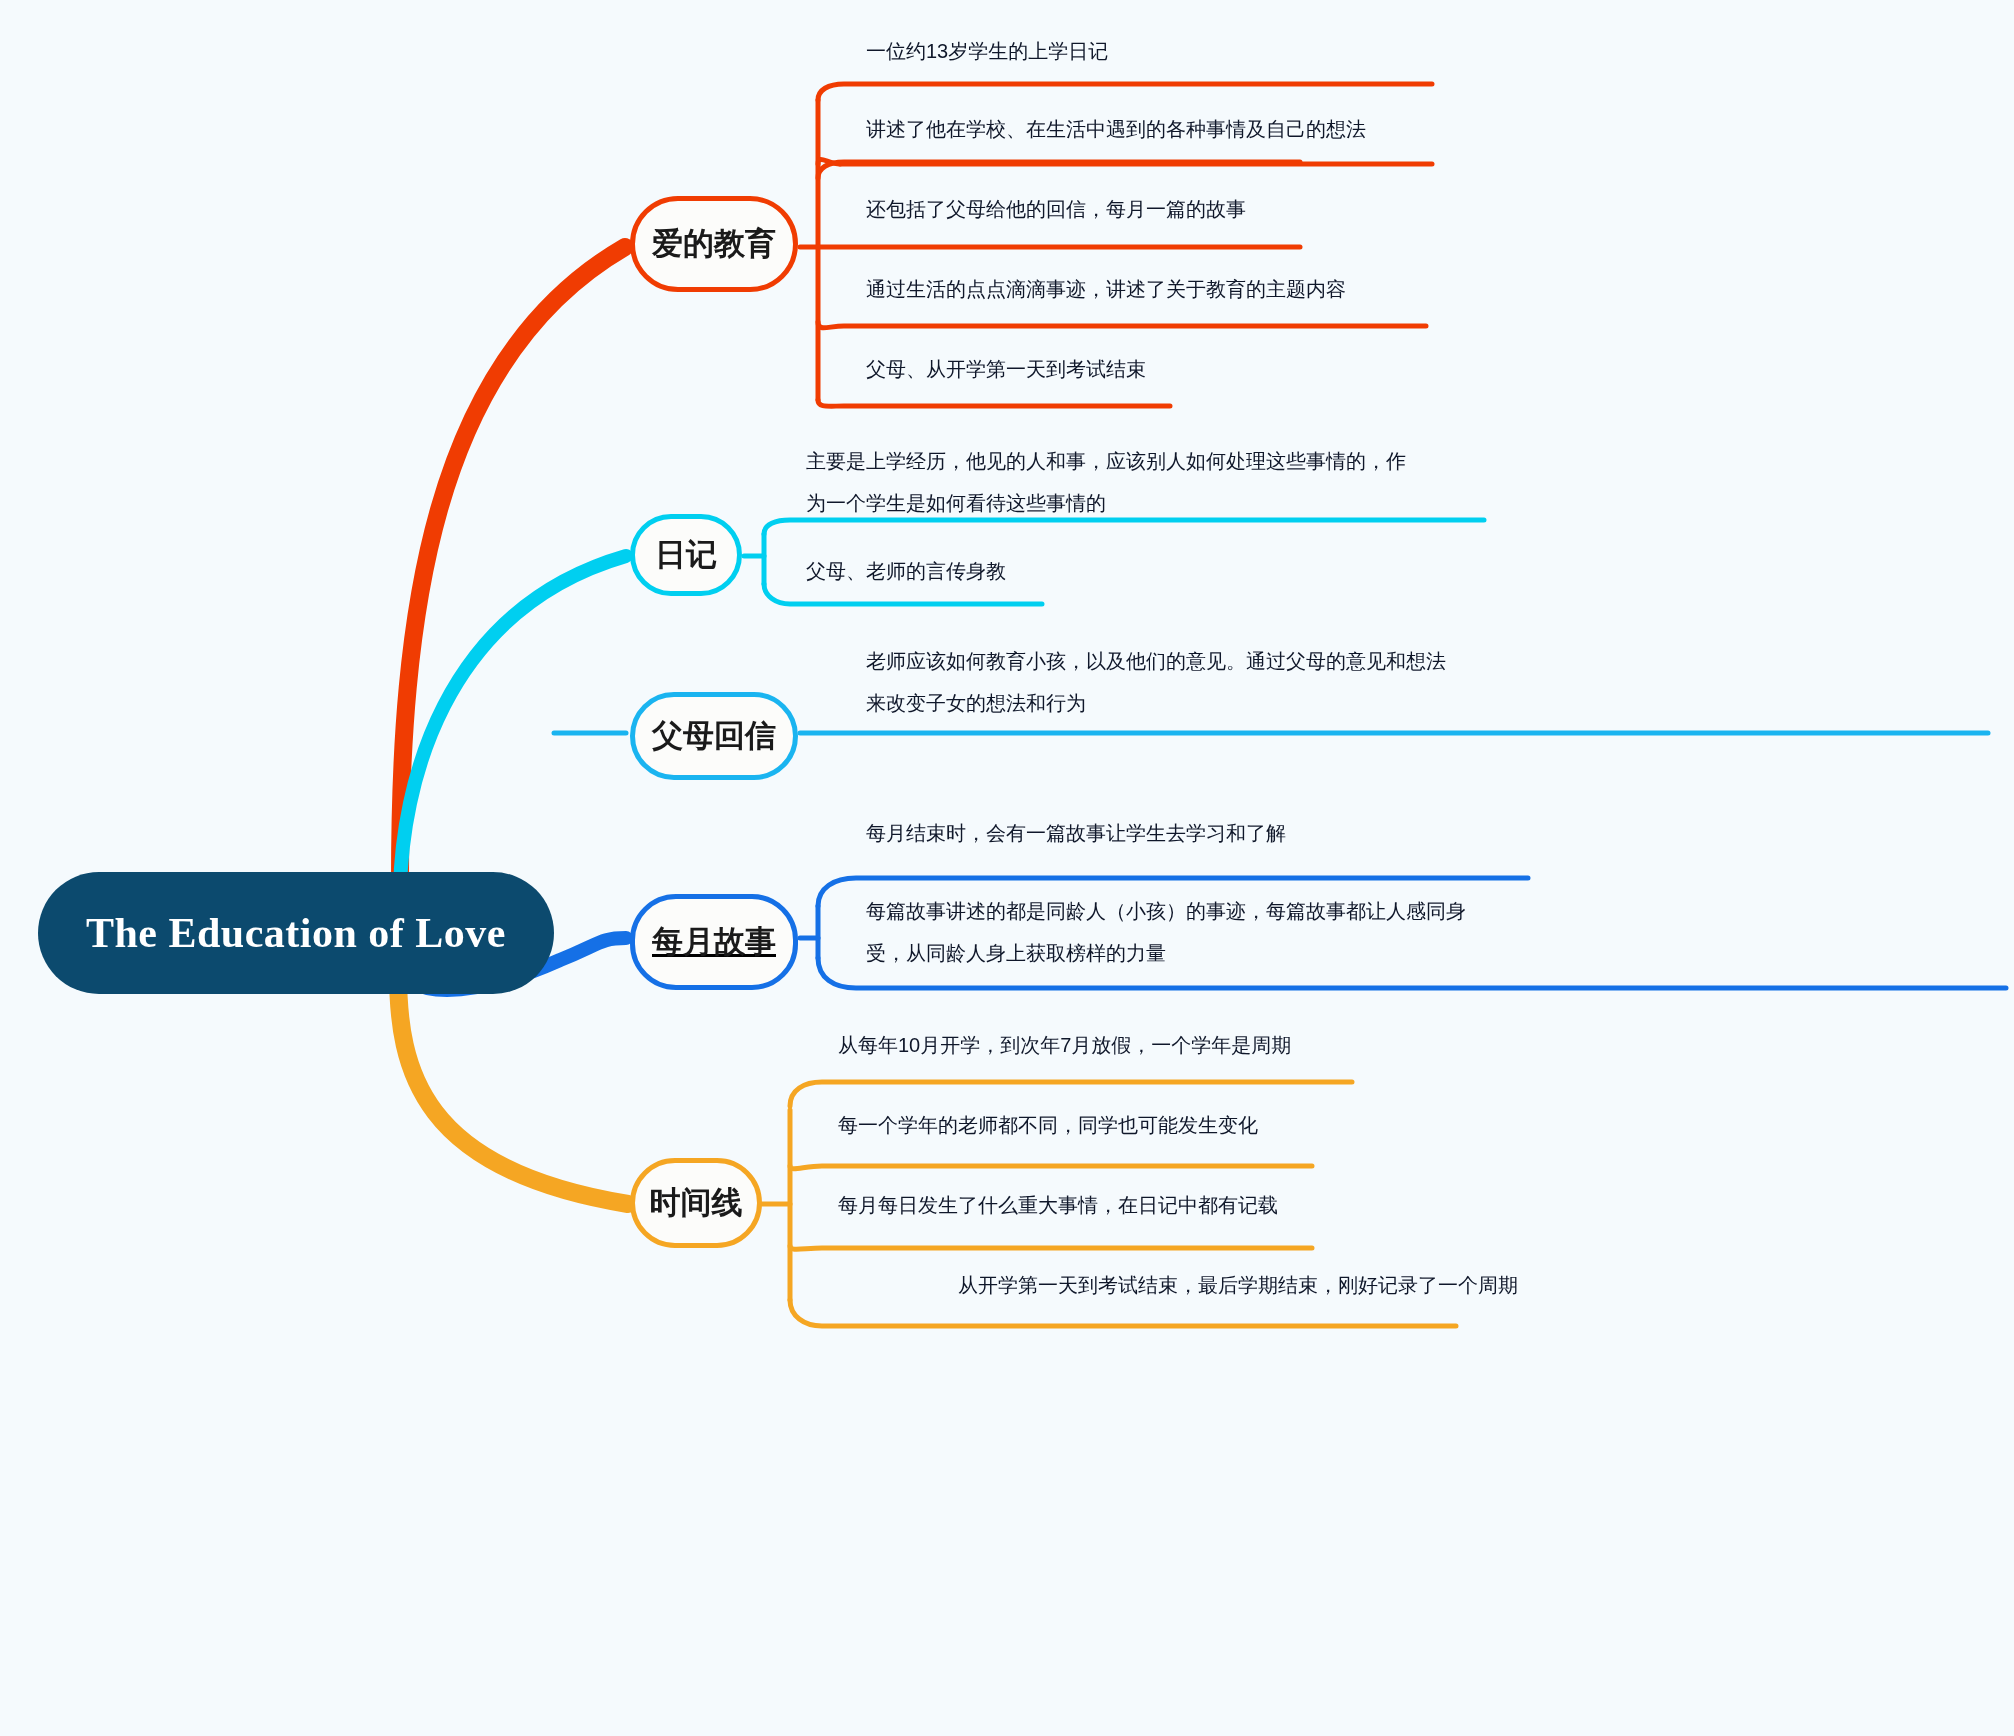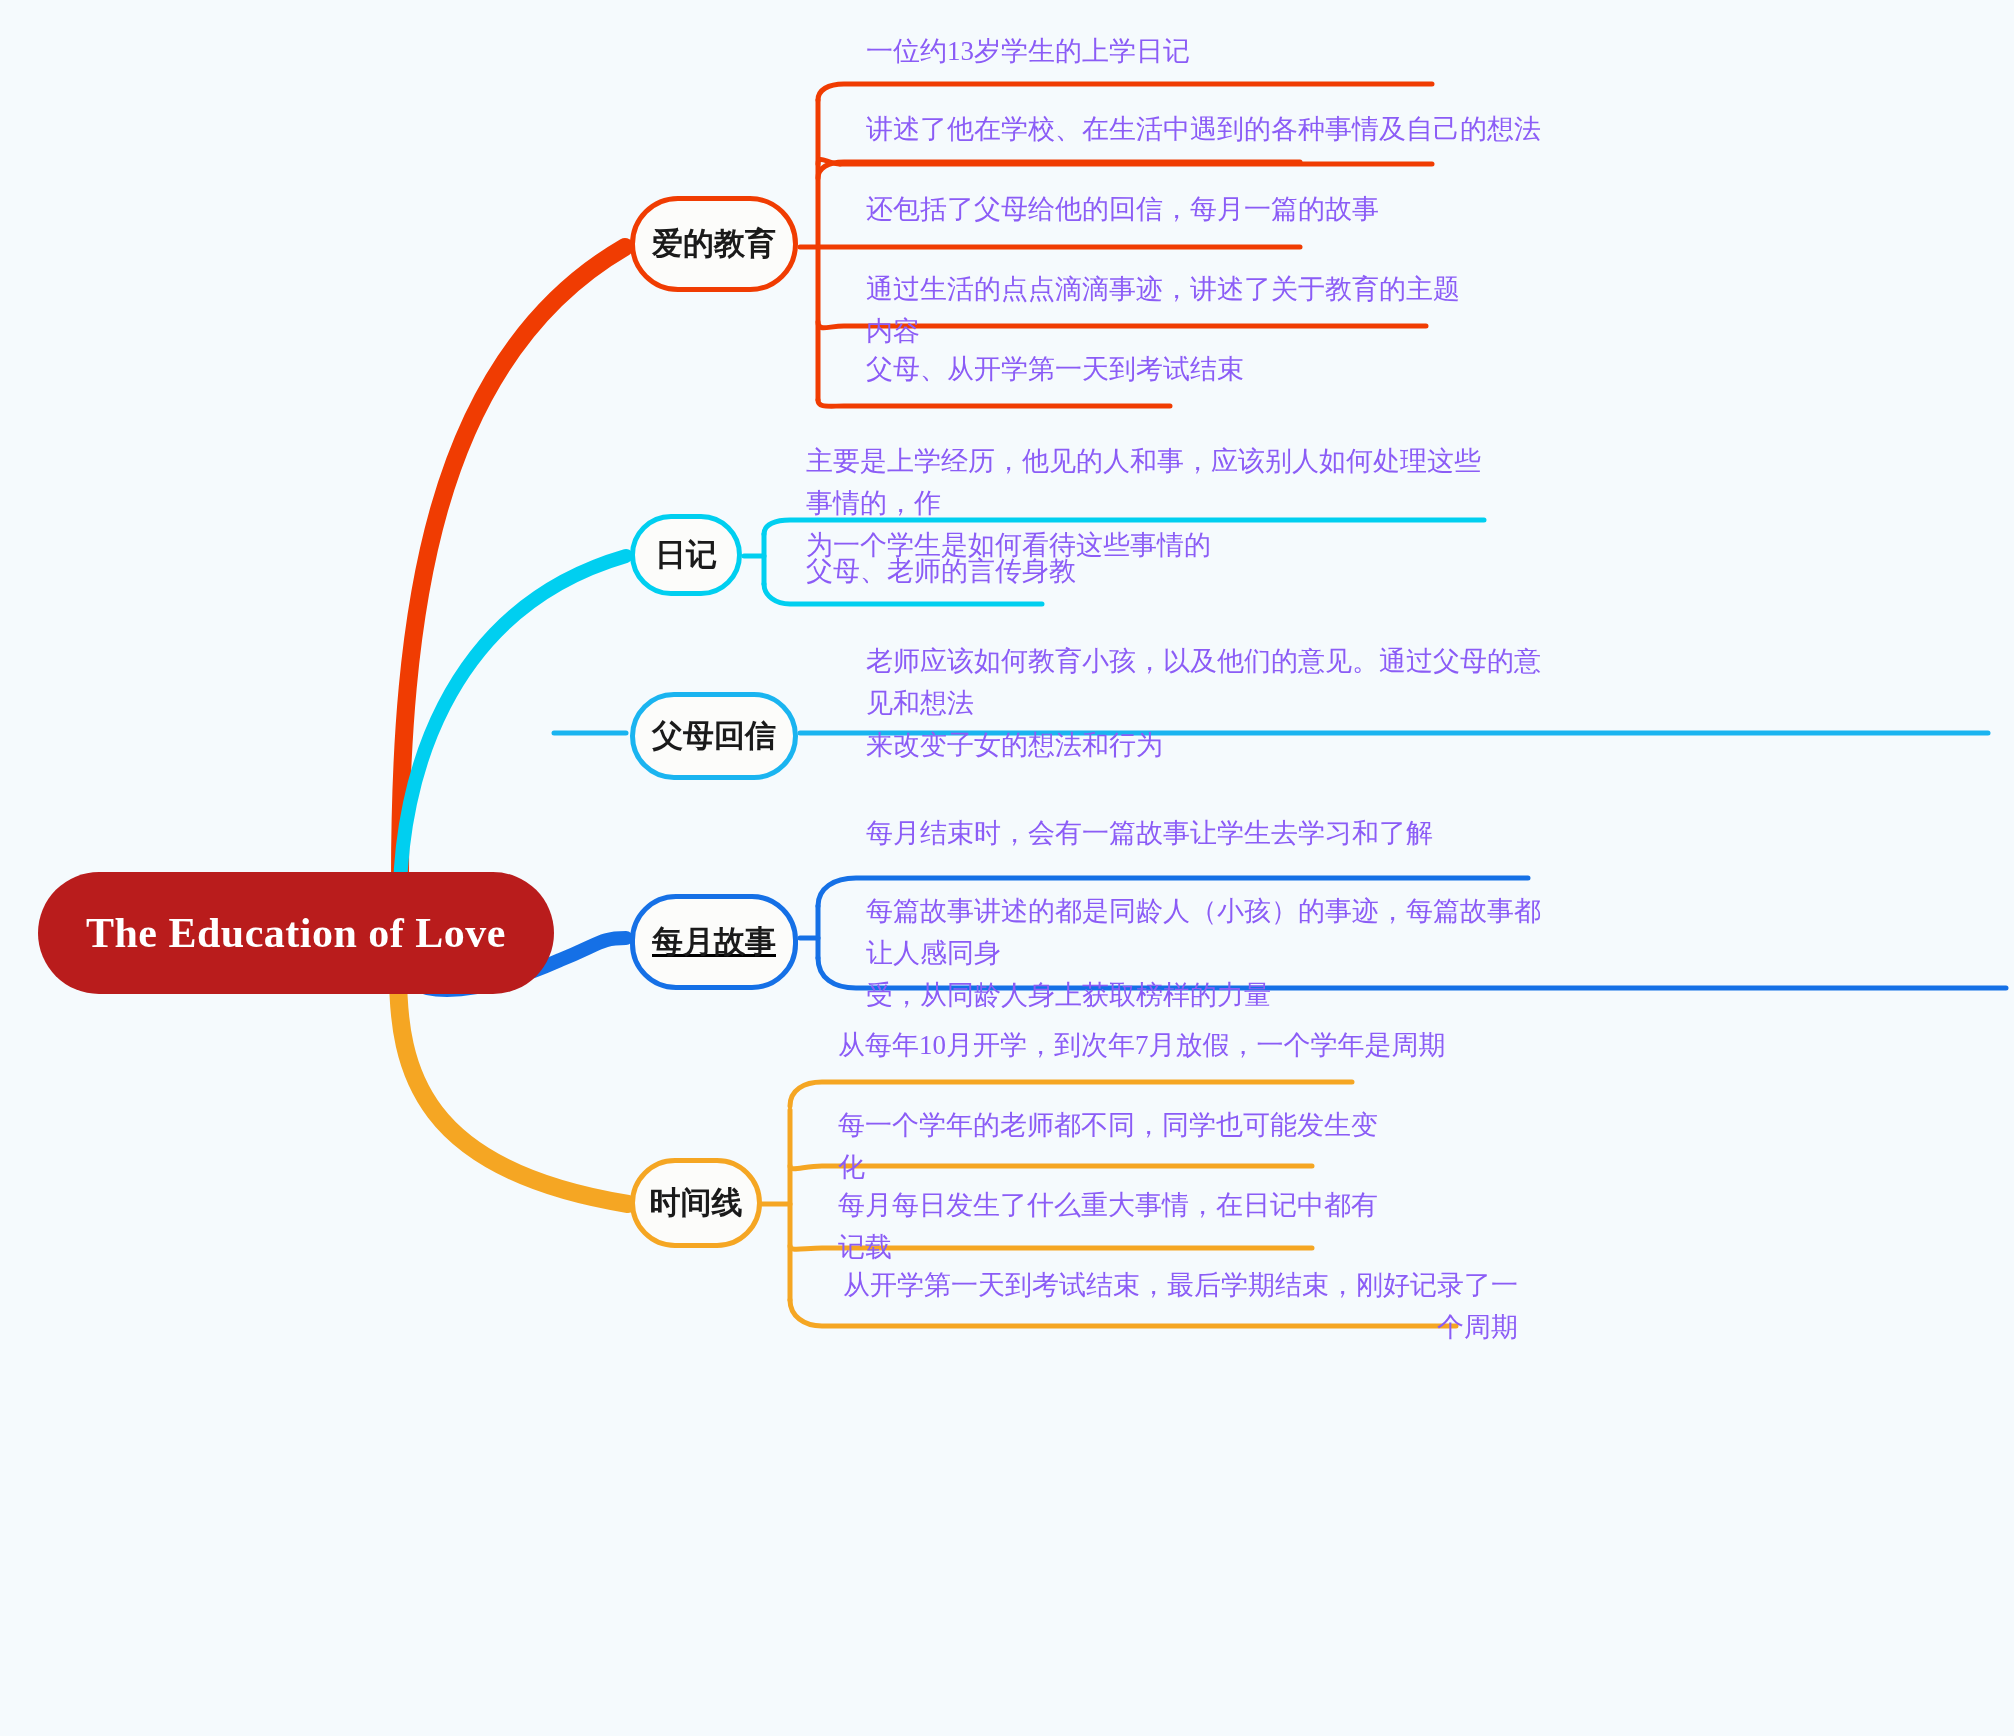--- a/index.html
+++ b/index.html
@@ -22,21 +22,21 @@
     height: 1736px;
   }
 
   
   .root-node {
     position: absolute;
     left: 38px;
     top: 872px;
     width: 516px;
     height: 122px;
-    background: #b91c1c;
+    background: #0c4a6e;
     border-radius: 61px;
     display: flex;
     align-items: center;
     justify-content: center;
     z-index: 6;
   }
   .root-label {
     color: #ffffff;
     font-family: "Liberation Serif", "DejaVu Serif", serif;
     font-size: 42px;
@@ -65,24 +65,24 @@
     font-family: "DejaVu Sans", "Liberation Sans", sans-serif;
   }
 
   
   .leaf {
     position: absolute;
     z-index: 4;
     box-sizing: border-box;
   }
   .leaf-text {
-    font-size: 27px;
+    font-size: 20px;
     line-height: 42px;
-    color: #8b5cf6;
-    font-family: Liberation Serif, serif;
+    color: #0f172a;
+    font-family: Liberation Sans, sans-serif;
     white-space: pre-wrap;
     display: block;
   }
 </style>
 </head>
 <body>
 
 <svg id="canvas" viewBox="0 0 2014 1736" xmlns="http://www.w3.org/2000/svg">
 
   <g>

